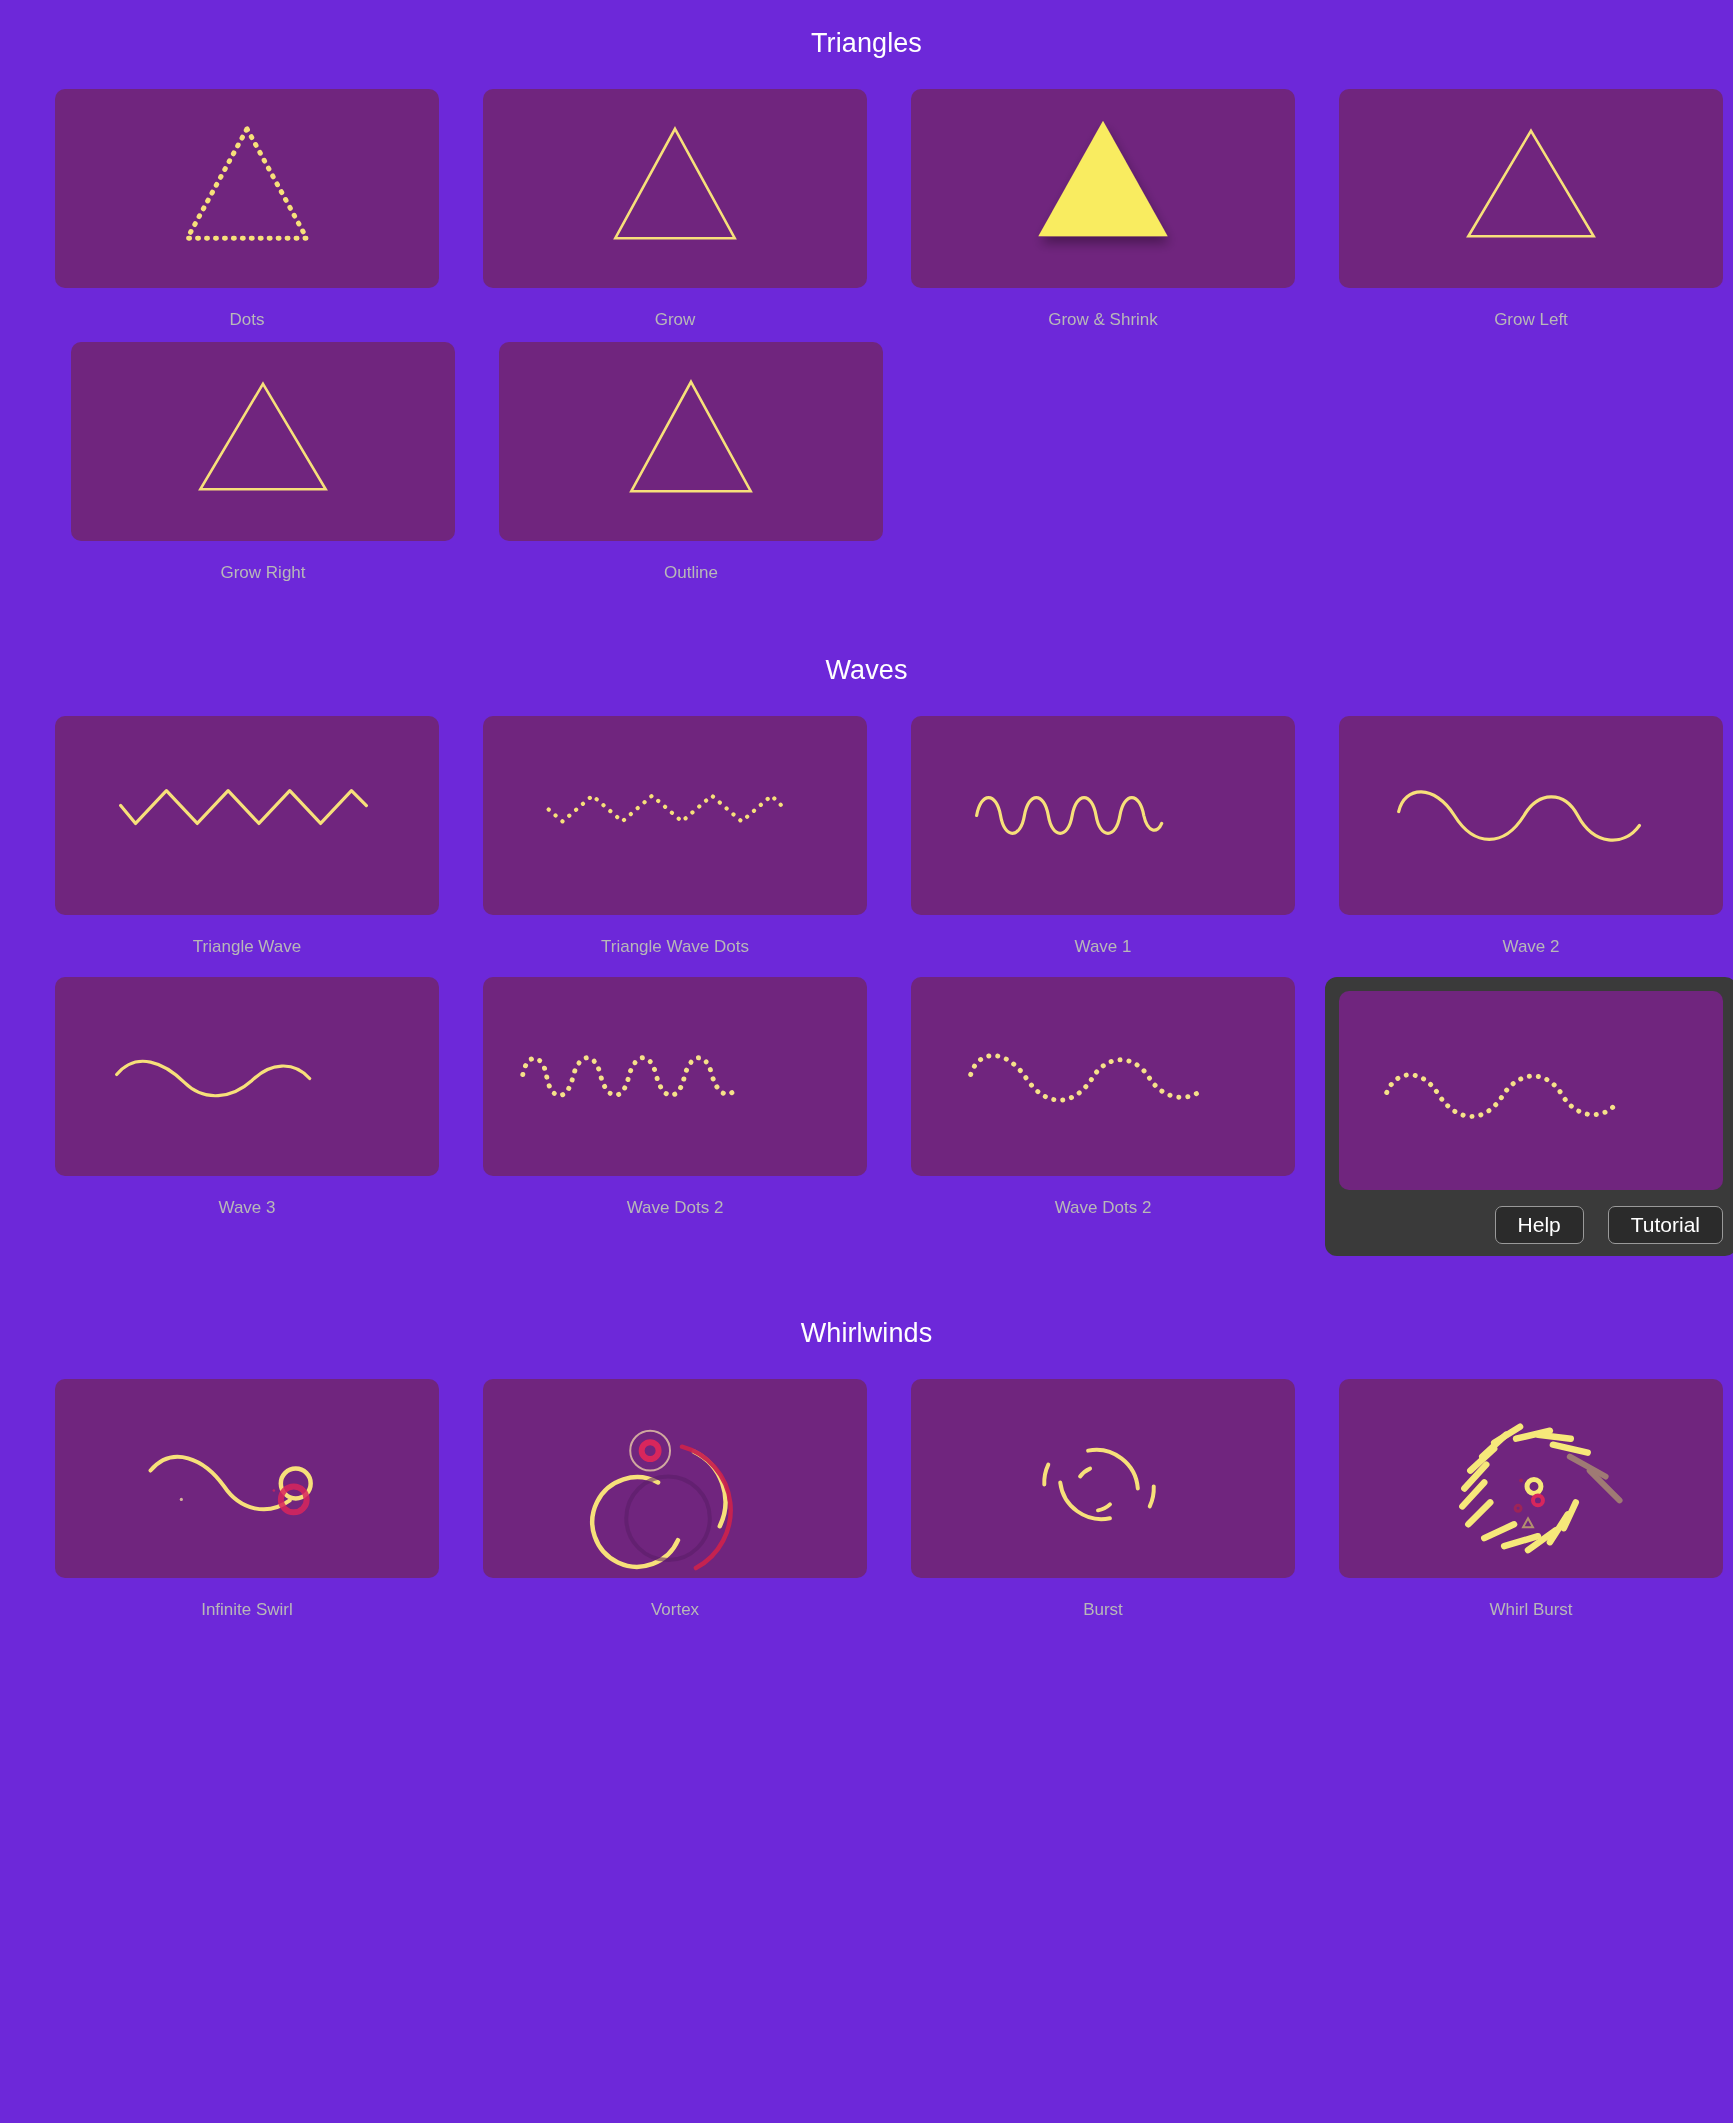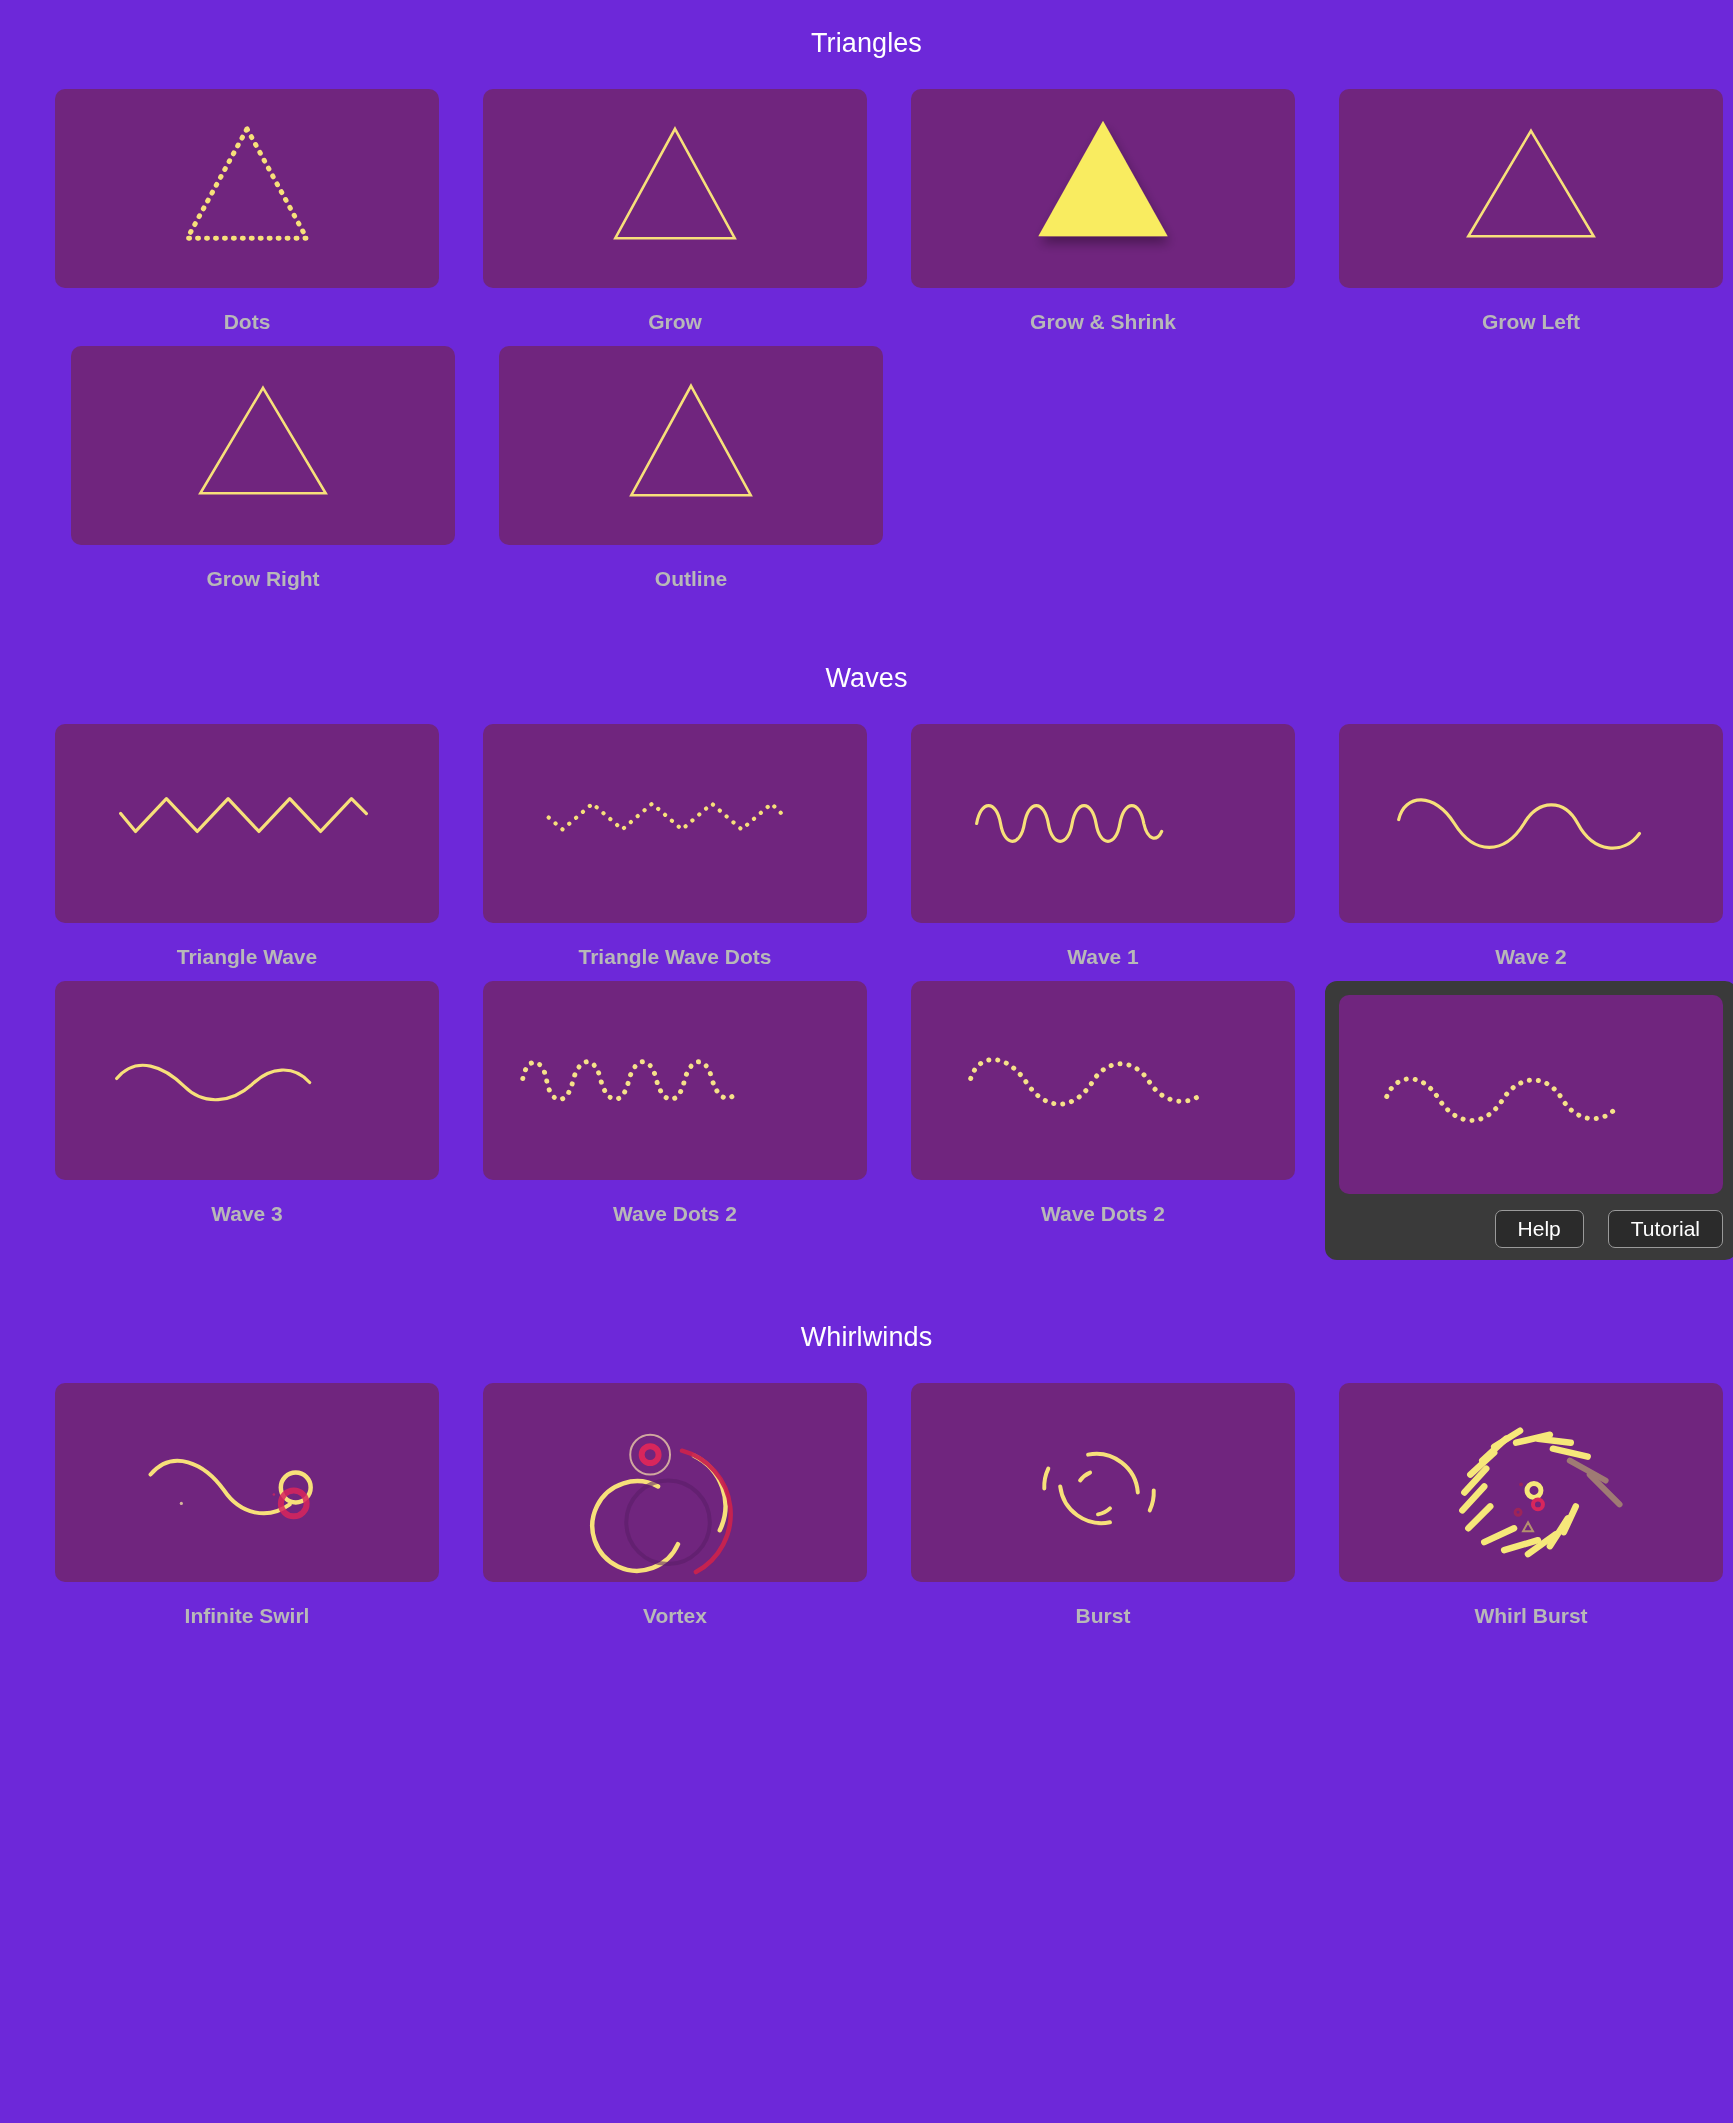--- a/index.html
+++ b/index.html
@@ -81,24 +81,24 @@
     position: absolute;
     left: 0;
     top: 0;
     width: 384px;
     height: 199px;
     display: block;
   }
 
   .label {
     color: #b8b8b8;
-    font-size: 21px;
+    font-size: 17px;
     text-align: center;
     margin-top: 22px;
-    font-weight: 700;
+    font-weight: 400;
     white-space: nowrap;
   }
 
   .btn-row {
     display: flex;
     justify-content: flex-end;
     gap: 24px;
     margin-top: 16px;
   }
   .btn {
@@ -113,21 +113,21 @@
     line-height: 1.1;
   }
 
   
   #sec-triangles { padding-top: 28px; }
   #sec-triangles .grid { margin-top: 30px; }
   #sec-triangles .grid.row2 { margin-top: 12px; margin-left: 16px; }
 
   #sec-waves { padding-top: 72px; }
   #sec-waves .grid { margin-top: 30px; }
-  #sec-waves .grid.rowN { margin-top: 12px; }
+  #sec-waves .grid.rowN { margin-top: 20px; }
 
   #sec-whirlwinds { padding-top: 62px; }
   #sec-whirlwinds .grid { margin-top: 30px; }
 </style>
 </head>
 <body>
 
 <div class="page">
 
   <div class="section" id="sec-triangles">

